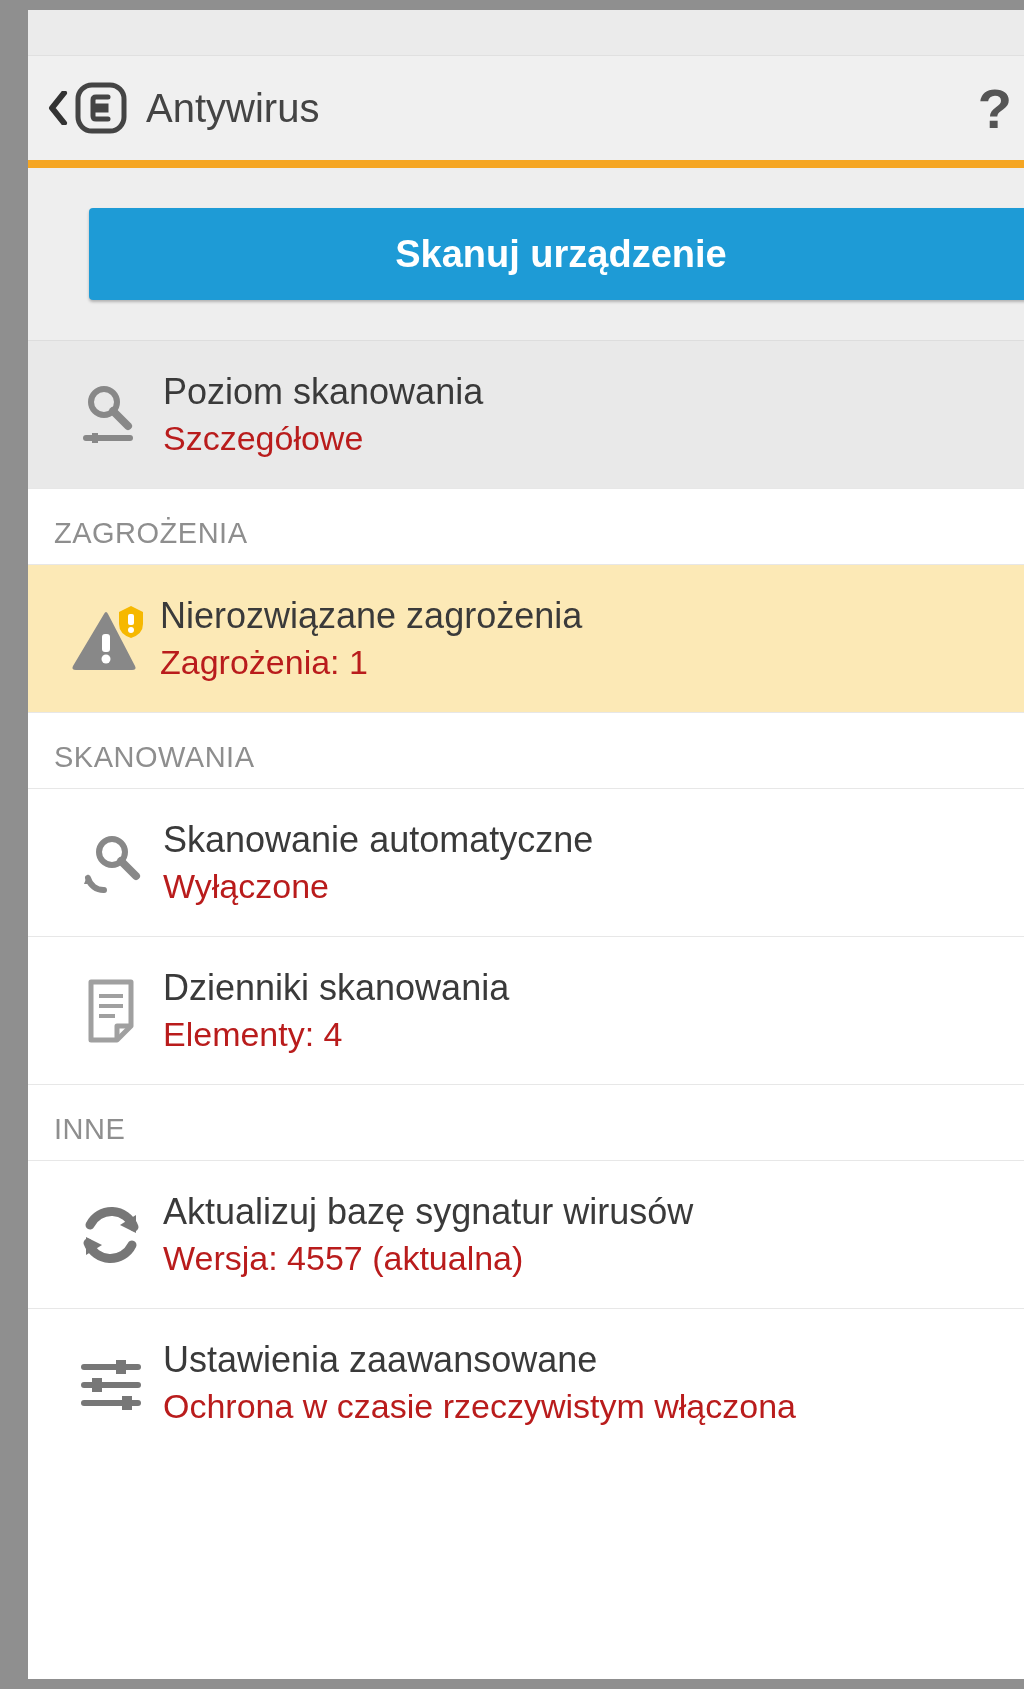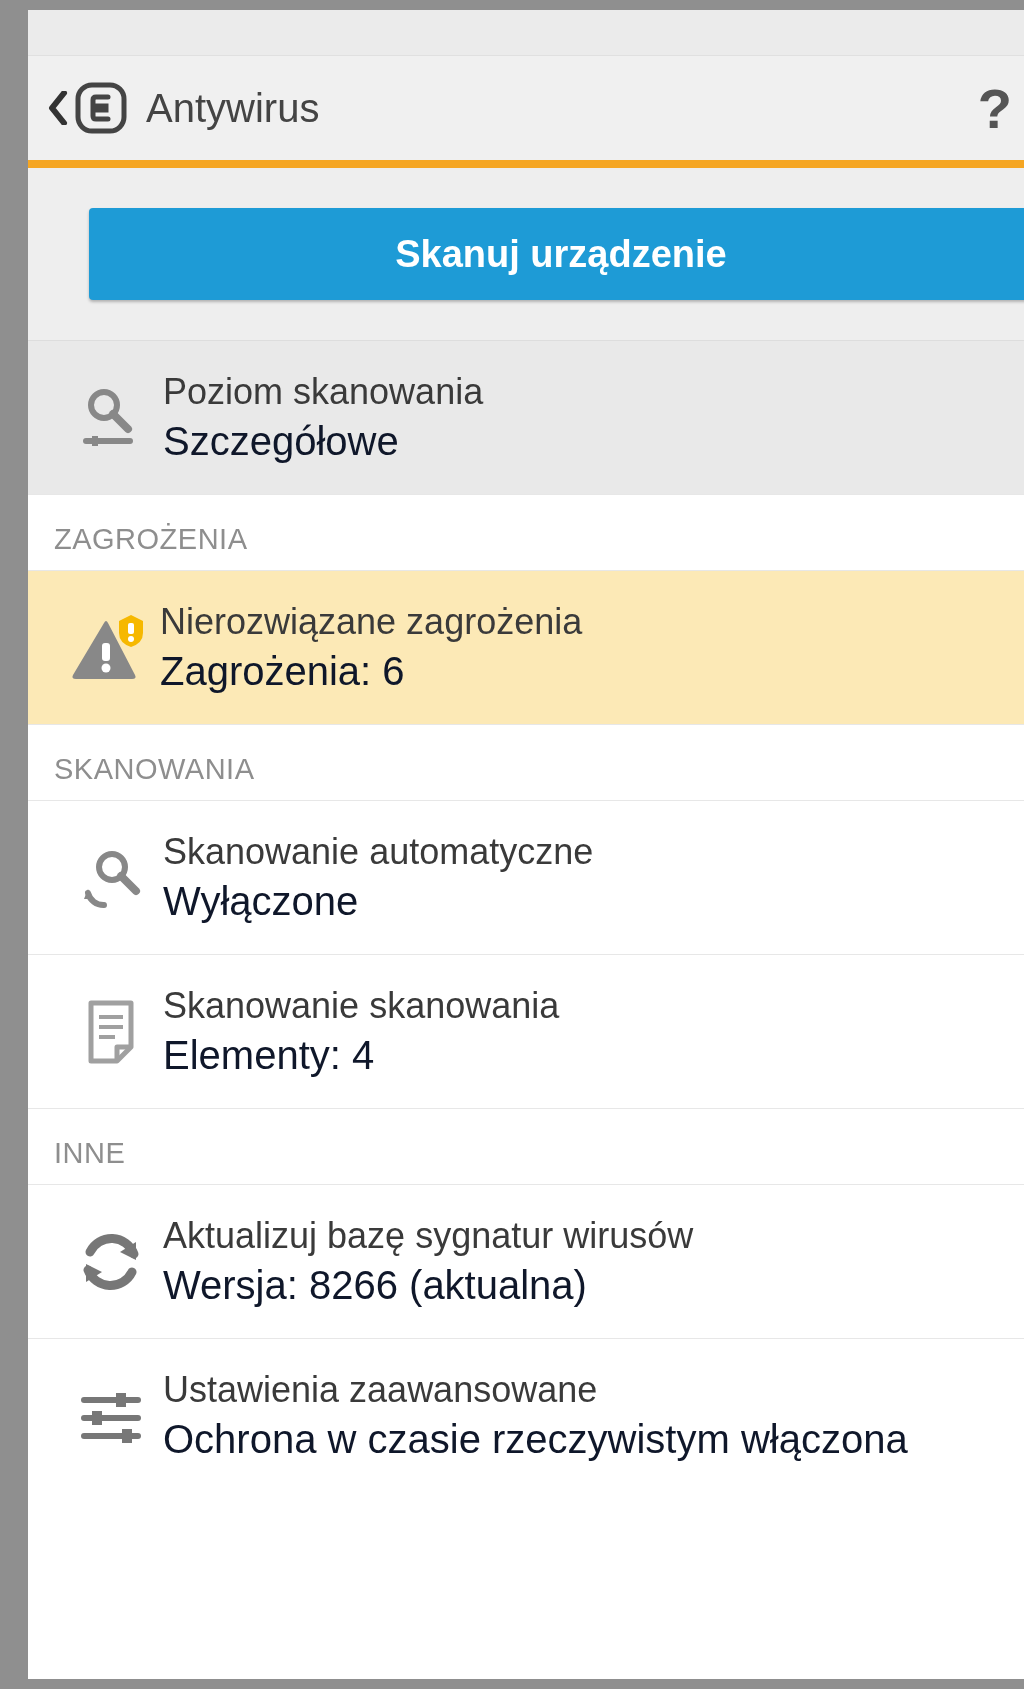--- a/index.html
+++ b/index.html
@@ -14,21 +14,21 @@
   .scroll-area { position:absolute; top:158px; bottom:0; left:0; right:0; overflow:hidden; background:#fff; }
   .scrollbar { position:absolute; right:2px; top:10px; width:5px; height:1450px; background:#b5b5b5; border-radius:3px; }
   .scan-panel { padding:40px 30px; background:#eeeeee; border-bottom:1px solid #ddd; }
   .scan-button { width:100%; height:92px; background:#1e9bd6; border:none; border-radius:4px; color:#fff; font-size:38px; font-weight:bold; cursor:pointer; box-shadow:0 2px 3px rgba(0,0,0,0.25);margin-left:31px; }
   .row { display:flex; align-items:center; padding:30px 30px; border-bottom:1px solid #e7e7e7; background:#fff; }
   .row.selected { background:#e9e9e9; }
   .row.warn { background:#fce9b6;padding-left:27px; }
   .icon-cell { width:105px; display:flex; justify-content:center; align-items:center; flex-shrink:0; }
   .text-cell { flex:1; }
   .row-title { font-size:36px; color:#3a3a3a; margin-bottom:6px; }
-  .row-sub { font-size:40px; color:#0f172a; }
+  .row-sub { font-size:34px; color:#b91c1c; }
   .section-header { padding:28px 30px 14px 26px; font-size:29px; color:#8e8e8e; letter-spacing:0.5px; background:#fff; border-bottom:1px solid #e7e7e7; }
   svg { display:block; }
 </style>
 </head>
 <body>
 
 <div class="frame">
   <div class="statusbar"></div>
 
   <div class="header">
@@ -76,21 +76,21 @@
           <path d="M35 8 L4 60 Q2 64 7 64 H63 Q68 64 66 60 L39 8 Q37 4 35 8 Z" fill="#888"></path>
           <rect x="33" y="28" width="8" height="18" rx="3" fill="#fff"></rect>
           <circle cx="37" cy="53" r="4.5" fill="#fff"></circle>
           <path d="M62 0 L50 6 L50 18 Q50 28 62 32 Q74 28 74 18 L74 6 Z" fill="#f6b800"></path>
           <rect x="59" y="8" width="6" height="11" rx="2" fill="#fff"></rect>
           <circle cx="62" cy="24" r="3" fill="#fff"></circle>
         </svg>
       </div>
       <div class="text-cell">
         <div class="row-title">Nierozwiązane zagrożenia</div>
-        <div class="row-sub">Zagrożenia: 6</div>
+        <div class="row-sub">Zagrożenia: 1</div>
       </div>
     </div>
 
     <div class="section-header">SKANOWANIA</div>
 
     <div class="row">
       <div class="icon-cell">
         <svg width="66" height="66" viewBox="0 0 66 66">
           <circle cx="34" cy="22" r="13" fill="none" stroke="#888" stroke-width="6"></circle>
           <line x1="43" y1="31" x2="58" y2="46" stroke="#888" stroke-width="8" stroke-linecap="round"></line>
@@ -108,39 +108,39 @@
       <div class="icon-cell">
         <svg width="60" height="66" viewBox="0 0 60 66">
           <path d="M10 4 H50 V48 L36 62 H10 Z" fill="none" stroke="#a0a0a0" stroke-width="5" stroke-linejoin="round"></path>
           <path d="M36 62 V48 H50" fill="none" stroke="#a0a0a0" stroke-width="5" stroke-linejoin="round"></path>
           <line x1="18" y1="18" x2="42" y2="18" stroke="#a0a0a0" stroke-width="4"></line>
           <line x1="18" y1="28" x2="42" y2="28" stroke="#a0a0a0" stroke-width="4"></line>
           <line x1="18" y1="38" x2="34" y2="38" stroke="#a0a0a0" stroke-width="4"></line>
         </svg>
       </div>
       <div class="text-cell">
-        <div class="row-title">Skanowanie skanowania</div>
+        <div class="row-title">Dzienniki skanowania</div>
         <div class="row-sub">Elementy: 4</div>
       </div>
     </div>
 
     <div class="section-header">INNE</div>
 
     <div class="row">
       <div class="icon-cell">
         <svg width="66" height="60" viewBox="0 0 66 60">
           <path d="M56 22 A24 24 0 0 0 12 20" fill="none" stroke="#777" stroke-width="9" stroke-linecap="round"></path>
           <polygon points="58,10 58,28 42,20" fill="#777"></polygon>
           <path d="M10 38 A24 24 0 0 0 54 40" fill="none" stroke="#777" stroke-width="9" stroke-linecap="round"></path>
           <polygon points="8,50 8,32 24,40" fill="#777"></polygon>
         </svg>
       </div>
       <div class="text-cell">
         <div class="row-title">Aktualizuj bazę sygnatur wirusów</div>
-        <div class="row-sub">Wersja: 8266 (aktualna)</div>
+        <div class="row-sub">Wersja: 4557 (aktualna)</div>
       </div>
     </div>
 
     <div class="row" style="border-bottom:none;">
       <div class="icon-cell">
         <svg width="66" height="56" viewBox="0 0 66 56">
           <line x1="6" y1="12" x2="60" y2="12" stroke="#777" stroke-width="6" stroke-linecap="round"></line>
           <rect x="38" y="5" width="10" height="14" fill="#777"></rect>
           <line x1="6" y1="30" x2="60" y2="30" stroke="#777" stroke-width="6" stroke-linecap="round"></line>
           <rect x="14" y="23" width="10" height="14" fill="#777"></rect>

